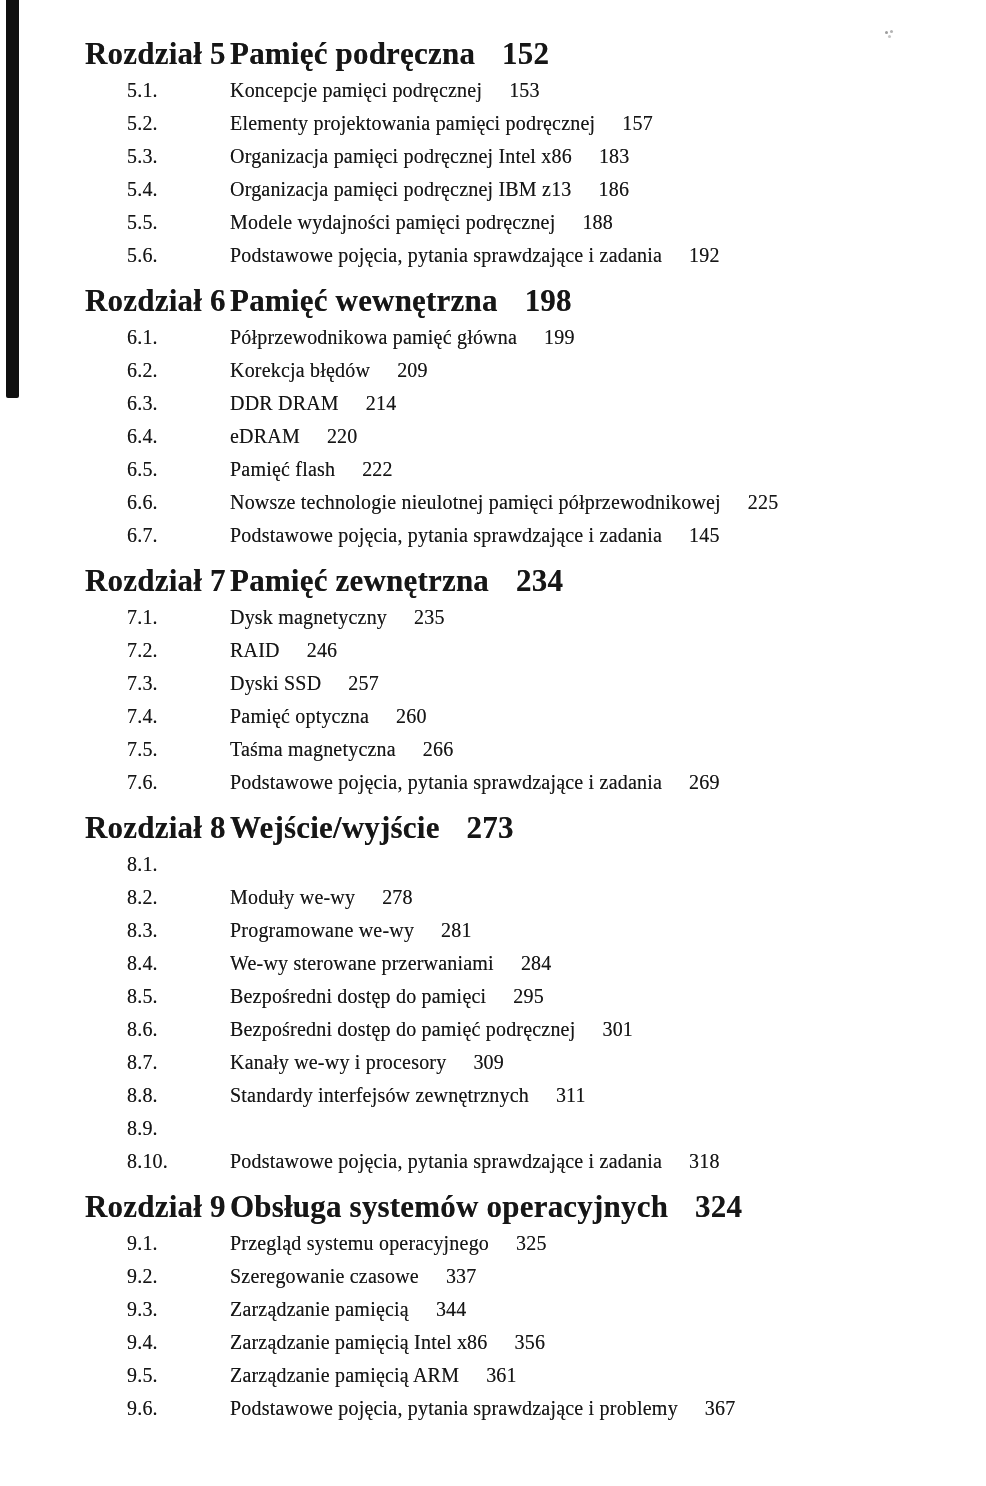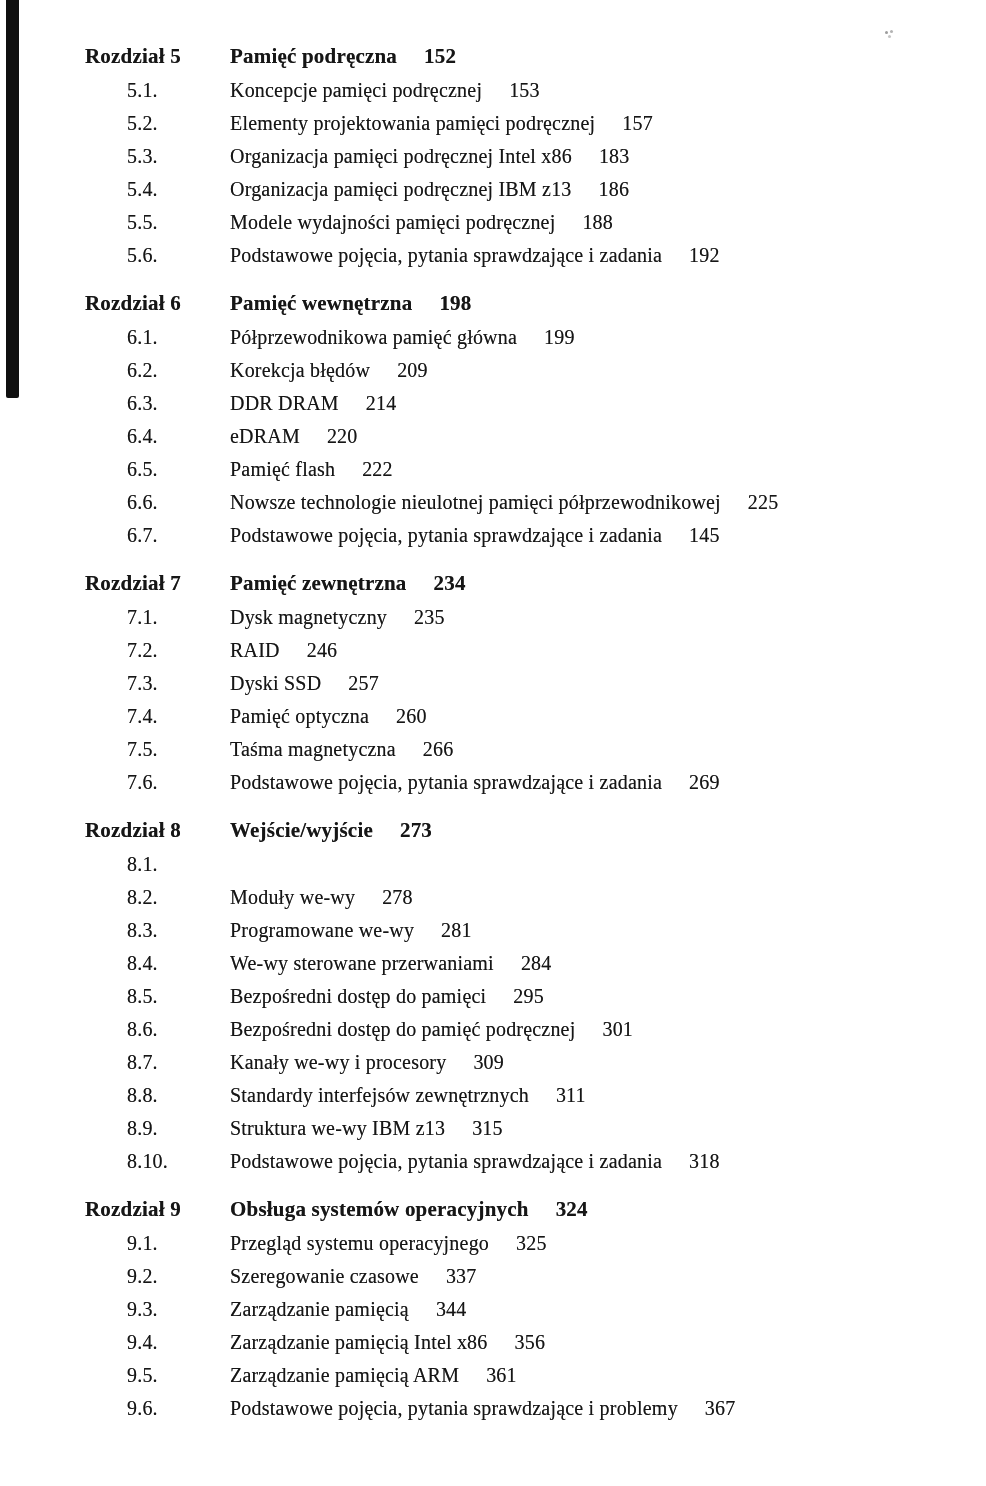--- a/index.html
+++ b/index.html
@@ -61,24 +61,23 @@
   }
   .col1 {
     flex: 0 0 145px;
     box-sizing: border-box;
   }
   .col2 {
     flex: 1 1 auto;
   }
   .chapter-row {
     font-weight: bold;
-    font-size: 21px;
+    font-size: 31px;
     margin-top: 6px;
     margin-bottom: 10px;
-    align-items: flex-end;
   }
   .section-row .col1 {
     padding-left: 42px;
   }
   .pagenum {
     margin-left: 27px;
   }
   
   .toc span {
     text-shadow: 0 0 0.4px rgba(20, 20, 20, 0.55);
@@ -209,21 +208,20 @@
       <div class="row section-row">
         <span class="col1">8.7.</span>
         <span class="col2"><span>Kanały we-wy i procesory</span><span class="pagenum">309</span></span>
       </div>
       <div class="row section-row">
         <span class="col1">8.8.</span>
         <span class="col2"><span>Standardy interfejsów zewnętrznych</span><span class="pagenum">311</span></span>
       </div>
       <div class="row section-row">
         <span class="col1">8.9.</span>
-        <span class="col2"><span>Struktura we-wy IBM z13</span><span class="pagenum">315</span></span>
       </div>
       <div class="row section-row">
         <span class="col1">8.10.</span>
         <span class="col2"><span>Podstawowe pojęcia, pytania sprawdzające i zadania</span><span class="pagenum">318</span></span>
       </div>
       <div class="row chapter-row">
         <span class="col1">Rozdział 9</span>
         <span class="col2"><span>Obsługa systemów operacyjnych</span><span class="pagenum">324</span></span>
       </div>
       <div class="row section-row">

